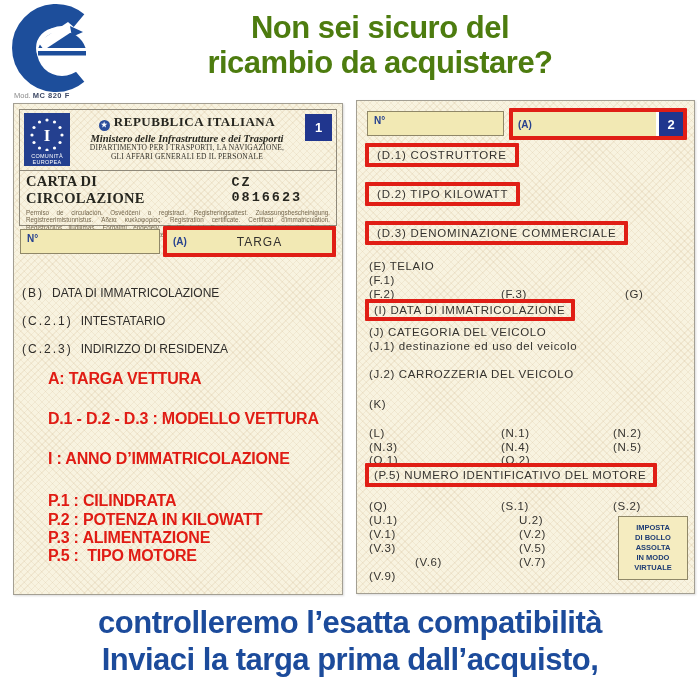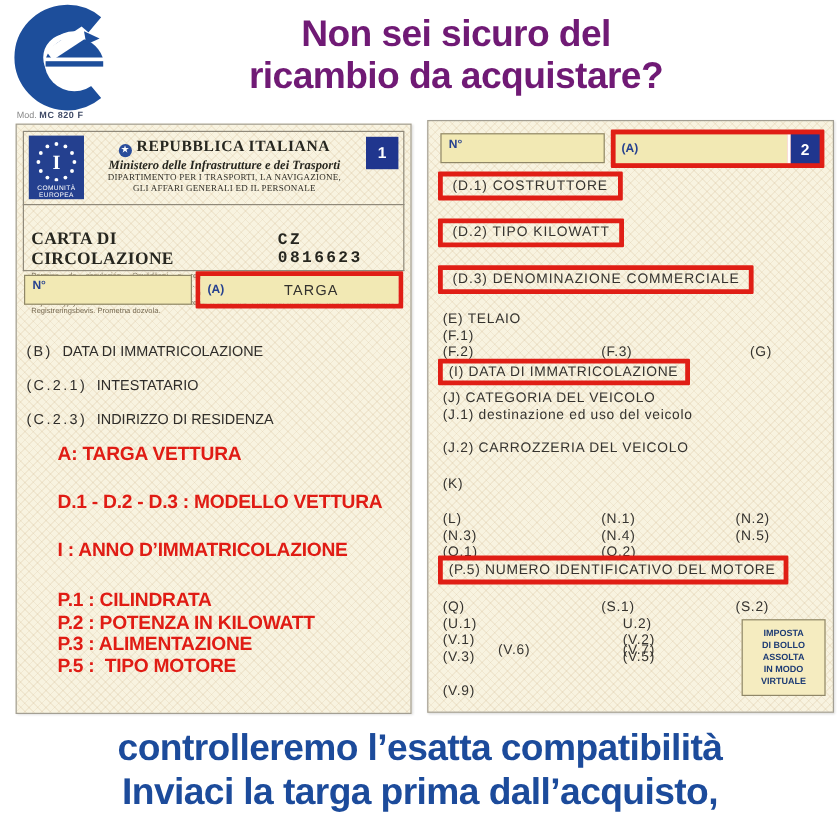--- a/index.html
+++ b/index.html
@@ -1,21 +1,21 @@
 <!DOCTYPE html>
 <html><head>
 <meta charset="utf-8">
 <style>
   html,body{margin:0;padding:0;}
   body{width:700px;height:700px;position:relative;background:#ffffff;overflow:hidden;
        font-family:"Liberation Sans",sans-serif;}
 
   
   .headline{position:absolute;top:10px;left:100px;width:560px;text-align:center;
-            color:#701a75;font-weight:bold;font-size:31px;line-height:35px;letter-spacing:-.5px;}
+            color:#4d7c0f;font-weight:bold;font-size:31px;line-height:35px;letter-spacing:-.5px;}
   .footline{position:absolute;top:604px;left:0;width:700px;text-align:center;
             color:#1c4b9b;font-weight:bold;font-size:31px;line-height:37px;letter-spacing:-.5px;}
 
   
   .logo{position:absolute;left:10px;top:2px;width:96px;height:92px;}
 
   
   .doc{position:absolute;border:1px solid #a39f93;background:#f8f3e0;
        background-image:
          repeating-linear-gradient(45deg, rgba(201,172,128,.16) 0, rgba(201,172,128,.16) 1px, transparent 1px, transparent 5px),
@@ -35,21 +35,21 @@
            color:#fff;font-weight:bold;font-size:13px;display:flex;align-items:center;justify-content:center;}
   .hdrmid{position:absolute;left:54px;right:36px;top:4px;text-align:center;}
   .republic{font-family:"Liberation Serif",serif;font-weight:bold;font-size:13px;color:#26261f;letter-spacing:.5px;}
   .emblem{display:inline-block;width:11px;height:11px;border-radius:50%;background:#2a4d9b;color:#fff;
           font-size:7px;line-height:11px;text-align:center;vertical-align:-1px;margin-right:4px;}
   .ministry{font-family:"Liberation Serif",serif;font-weight:bold;font-style:italic;font-size:10.5px;
             color:#26261f;margin-top:2px;}
   .dept{font-family:"Liberation Serif",serif;font-size:7.5px;line-height:8.5px;color:#33312a;letter-spacing:.2px;}
 
   .cartabox{position:absolute;left:5px;right:5px;top:66px;height:55px;border:1px solid #8f897a;border-top:none;}
-  .cartarow{display:flex;justify-content:space-between;align-items:baseline;padding:21px 8px 0 6px;gap:20px;}
+  .cartarow{display:flex;justify-content:space-between;align-items:baseline;padding:3px 8px 0 6px;gap:20px;}
   .cartatitle{font-family:"Liberation Serif",serif;font-weight:bold;font-size:14.5px;color:#26261f;letter-spacing:.3px;}
   .serial{font-family:"Liberation Mono",monospace;font-weight:bold;font-size:13.5px;color:#26261f;letter-spacing:2px;}
   .fineprint{padding:2px 6px;font-size:6.3px;line-height:7.3px;color:#75684f;text-align:justify;}
 
   .yfield{background:#f2e9b4;border:1px solid #8f8768;box-sizing:border-box;}
   .redbox{border:4px solid #e01e15;box-sizing:border-box;border-radius:1px;}
   .nlabel{font-size:10px;font-weight:bold;color:#26418f;padding:3px 0 0 6px;}
   .acode{font-size:10px;font-weight:bold;color:#26418f;}
 
   .d1row{position:absolute;left:8px;font-size:12px;color:#2f2d2a;}
@@ -236,21 +236,21 @@
     <span class="c2" style="left:150px;">U.2)</span>
   </div>
   <div class="row2" style="top:426px;">
     <span>(V.1)</span>
     <span class="c2" style="left:150px;">(V.2)</span>
   </div>
   <div class="row2" style="top:440px;">
     <span>(V.3)</span>
     <span class="c2" style="left:150px;">(V.5)</span>
   </div>
-  <div class="row2" style="top:434px;padding-left:46px;">
+  <div class="row2" style="top:454px;padding-left:46px;">
     <span>(V.6)</span>
     <span class="c2" style="left:150px;">(V.7)</span>
   </div>
   <div class="row2" style="top:468px;">
     <span>(V.9)</span>
   </div>
 
   <div class="stamp">
     <div>IMPOSTA</div>
     <div>DI BOLLO</div>

